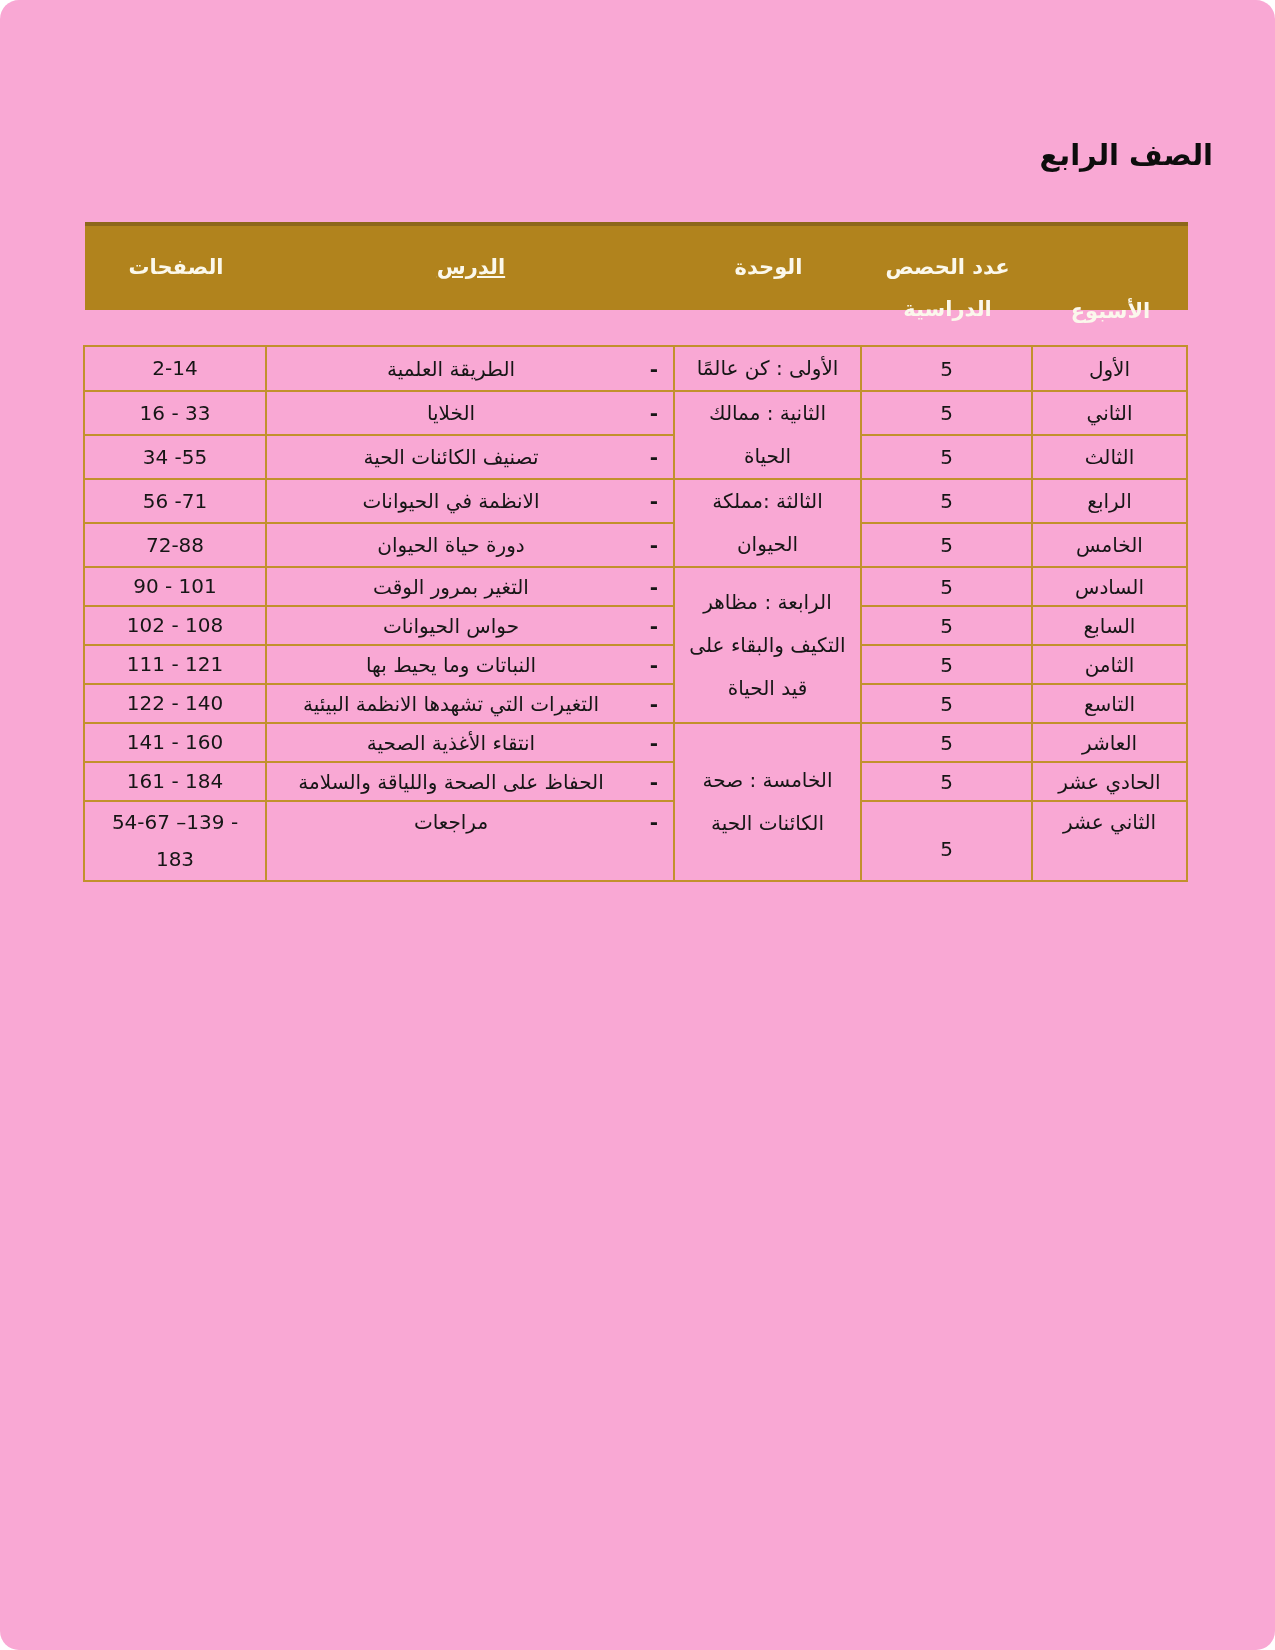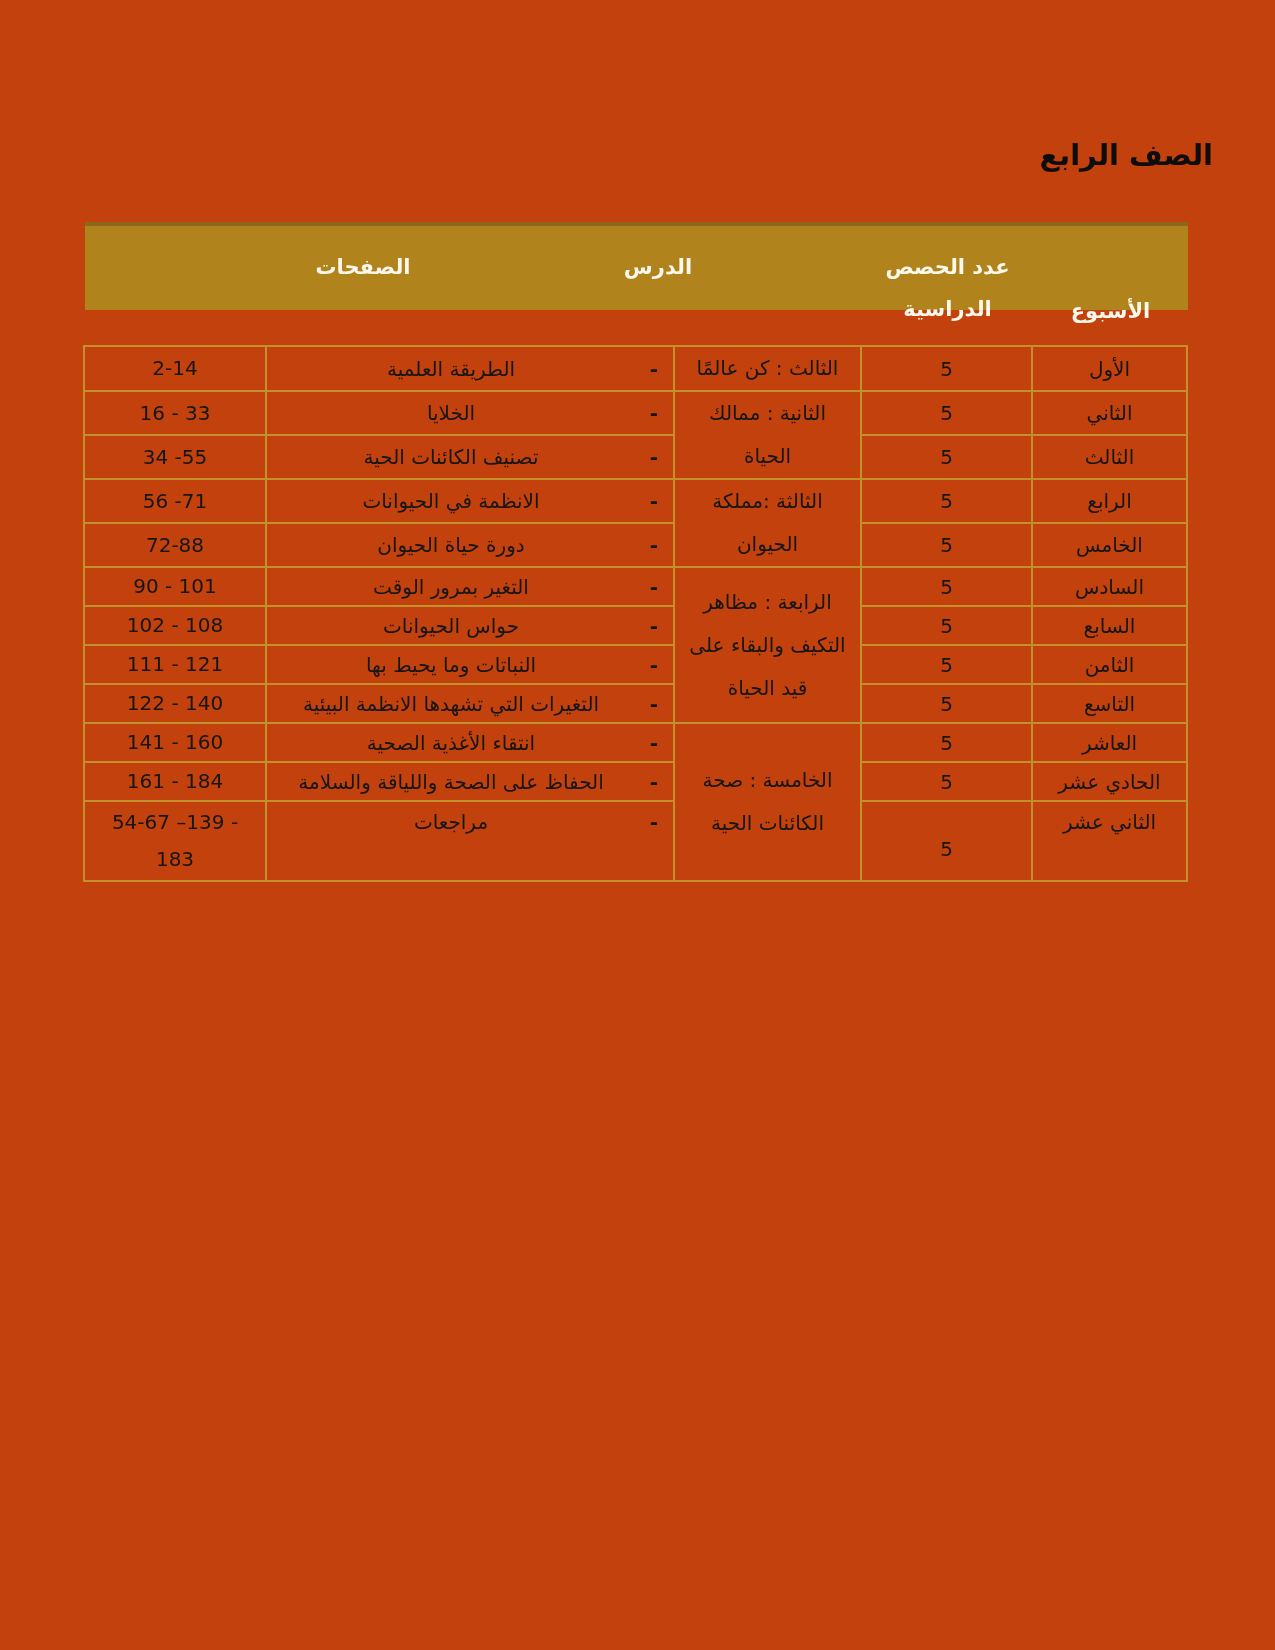--- a/index.html
+++ b/index.html
@@ -8,23 +8,24 @@
     background: #ffffff;
   }
   body {
     font-family: "DejaVu Sans", sans-serif;
     color: #161616;
   }
   .page {
     position: relative;
     width: 1275px;
     height: 1650px;
-    background: #c2410c;
+    background: #f9a8d4;
     overflow: hidden;
     direction: rtl;
+    border-radius: 19px;
   }
   .page-title {
     position: absolute;
     top: 138px;
     right: 62px;
     margin: 0;
     font-size: 29px;
     font-weight: bold;
     color: #0d0d0d;
     font-family: "DejaVu Sans", sans-serif;
@@ -50,21 +51,21 @@
   }
   .hcell {
     box-sizing: border-box;
     padding-top: 20px;
     line-height: 42px;
     white-space: pre-line;
   }
   .w-week    { width: 155px; margin-top: 44px; }
   .w-periods { width: 171px; }
   .w-unit    { width: 187px; }
-  .w-lesson  { width: 408px; }
+  .w-lesson  { width: 408px; text-decoration: underline; }
   .w-pages   { width: 182px; }
   
   table.body-table {
     margin-top: 35px;
     border-collapse: collapse;
     direction: rtl;
     width: 1103px;
     table-layout: fixed;
   }
   table.body-table td {
@@ -118,38 +119,39 @@
 <div class="page">
 
   <h1 class="page-title">الصف الرابع</h1>
 
   <div class="table-wrap">
 
     <div class="header-bar">
       <div class="hcell w-week">الأسبوع</div>
       <div class="hcell w-periods">عدد الحصص
 الدراسية</div>
+      <div class="hcell w-unit">الوحدة</div>
       <div class="hcell w-lesson">الدرس</div>
       <div class="hcell w-pages">الصفحات</div>
     </div>
 
     <table class="body-table">
       <colgroup>
         <col style="width:155px">
         <col style="width:171px">
         <col style="width:187px">
         <col style="width:408px">
         <col style="width:182px">
       </colgroup>
       <tbody>
 
         <tr>
           <td class="week-cell">الأول</td>
           <td class="periods-cell">5</td>
-          <td class="unit-cell">الثالث : كن عالمًا</td>
+          <td class="unit-cell">الأولى : كن عالمًا</td>
           <td class="lesson-cell">
             <div class="lesson-inner">
               <span class="dash-col">-</span>
               <span class="lesson-text">الطريقة العلمية</span>
             </div>
           </td>
           <td class="pages-cell">2-14</td>
         </tr>
 
         <tr>

